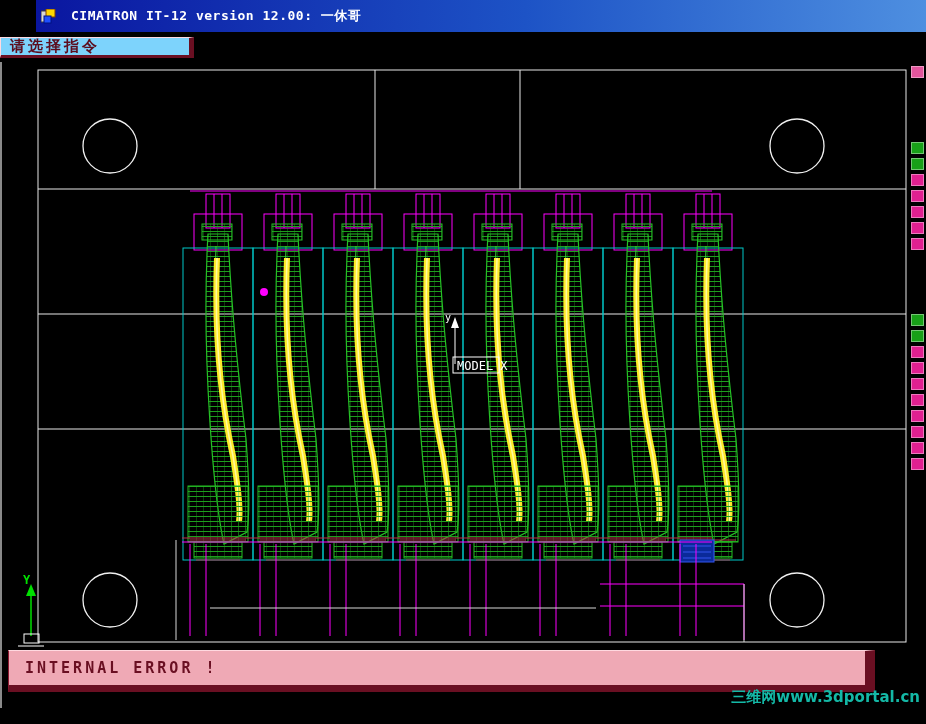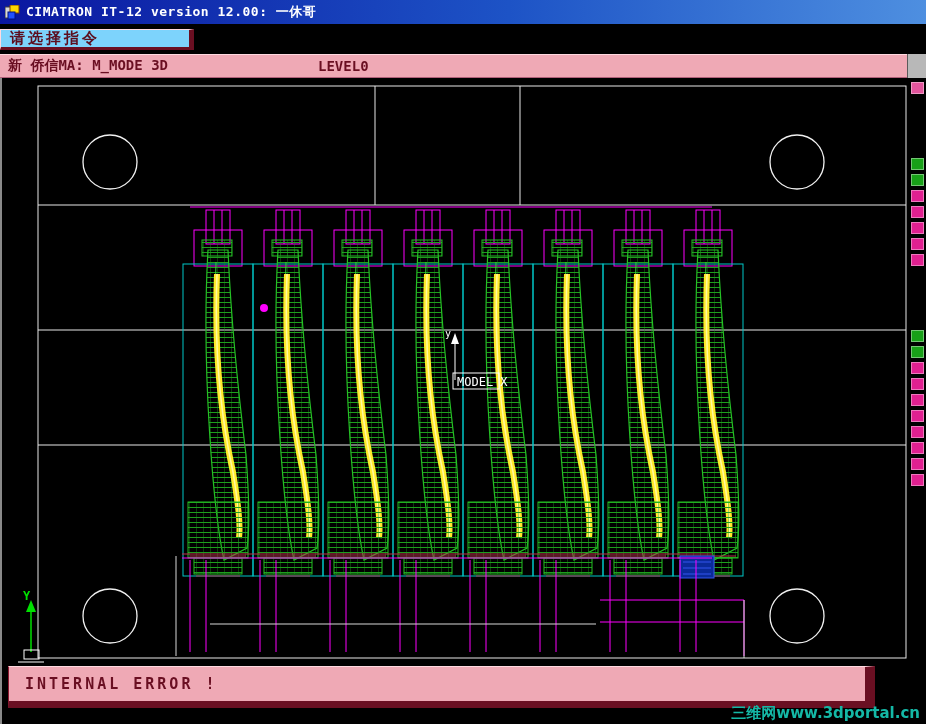--- a/index.html
+++ b/index.html
@@ -5,22 +5,22 @@
   html,body{margin:0;padding:0;}
   body{
     width:926px;height:724px;background:#000;overflow:hidden;
     font-family:"DejaVu Sans Mono","Liberation Mono",monospace;
     position:relative;
   }
   .app{width:926px;height:724px;position:relative;}
 
   
   .titlebar{
-    height:24px;background:linear-gradient(90deg,#0a16a0 0%,#1d53c6 55%,#4e8fe0 100%);
-    display:flex;align-items:center;gap:6px;padding:0 5px;box-sizing:border-box;
+    height:32px;background:linear-gradient(90deg,#0a16a0 0%,#1d53c6 55%,#4e8fe0 100%);
+    display:flex;align-items:center;gap:15px;padding:0 5px;box-sizing:border-box;margin-left:36px;
   }
   .app-icon{width:15px;height:15px;display:inline-block;flex:0 0 auto;}
   .title-text{color:#fff;font-weight:bold;font-size:13px;letter-spacing:.5px;white-space:nowrap;}
 
   
   .prompt-row{height:30px;background:#000;position:relative;}
   .prompt-box{
     position:absolute;left:0;top:5px;width:194px;height:21px;
     background:#7dd3fc;border-top:1px solid #ffd9e0;border-left:1px solid #ffd9e0;
     border-right:5px solid #6a0f22;border-bottom:3px solid #6a0f22;
@@ -79,27 +79,20 @@
     </span>
     <span class="title-text">CIMATRON IT-12 version 12.00: 一休哥</span>
   </div>
 
   <div class="prompt-row">
     <div class="prompt-box">
       <span>请选择指令</span>
     </div>
   </div>
 
-  <div class="status-row">
-    <div class="status-bar">
-      <span>新 侨信MA:  M_MODE  3D</span>
-      <span class="status-level">LEVEL0</span>
-    </div>
-    <div class="status-corner"></div>
-  </div>
 
   <div class="main">
 
     <svg class="canvas" width="926" height="646" viewBox="0 78 926 646">
       <defs>
         <pattern id="gh" width="7" height="5" patternUnits="userSpaceOnUse">
           <path d="M0,2.5 H7" stroke="#1d9e1d" stroke-width="1"></path>
           <path d="M3.5,0 V5" stroke="#1d9e1d" stroke-width="0.6" opacity="0.65"></path>
         </pattern>
 

